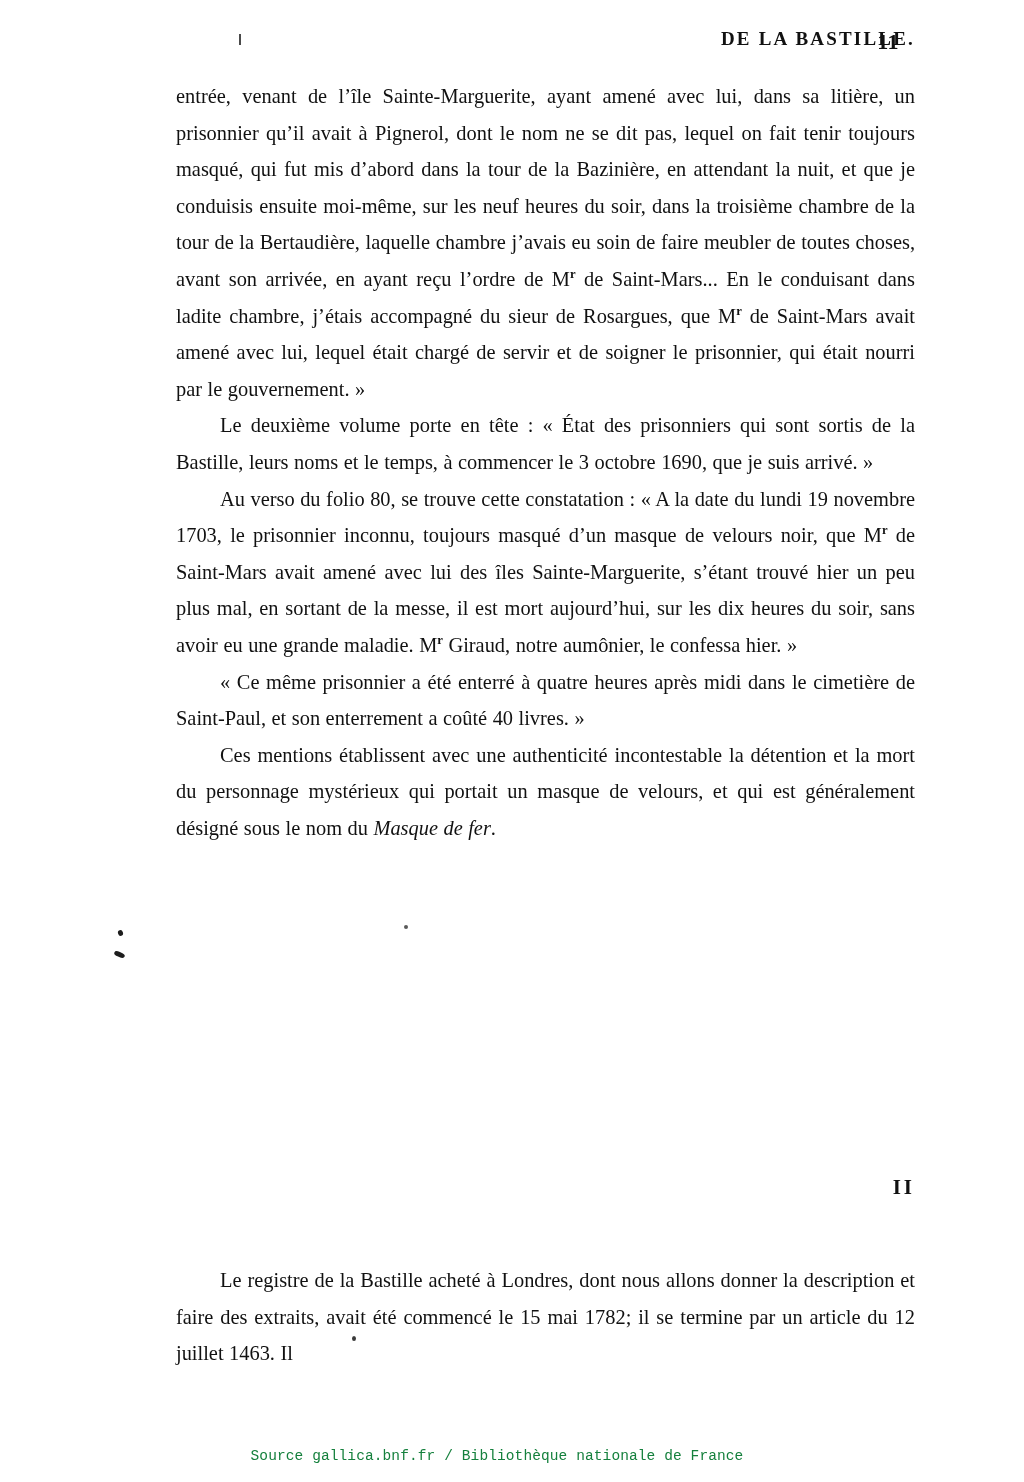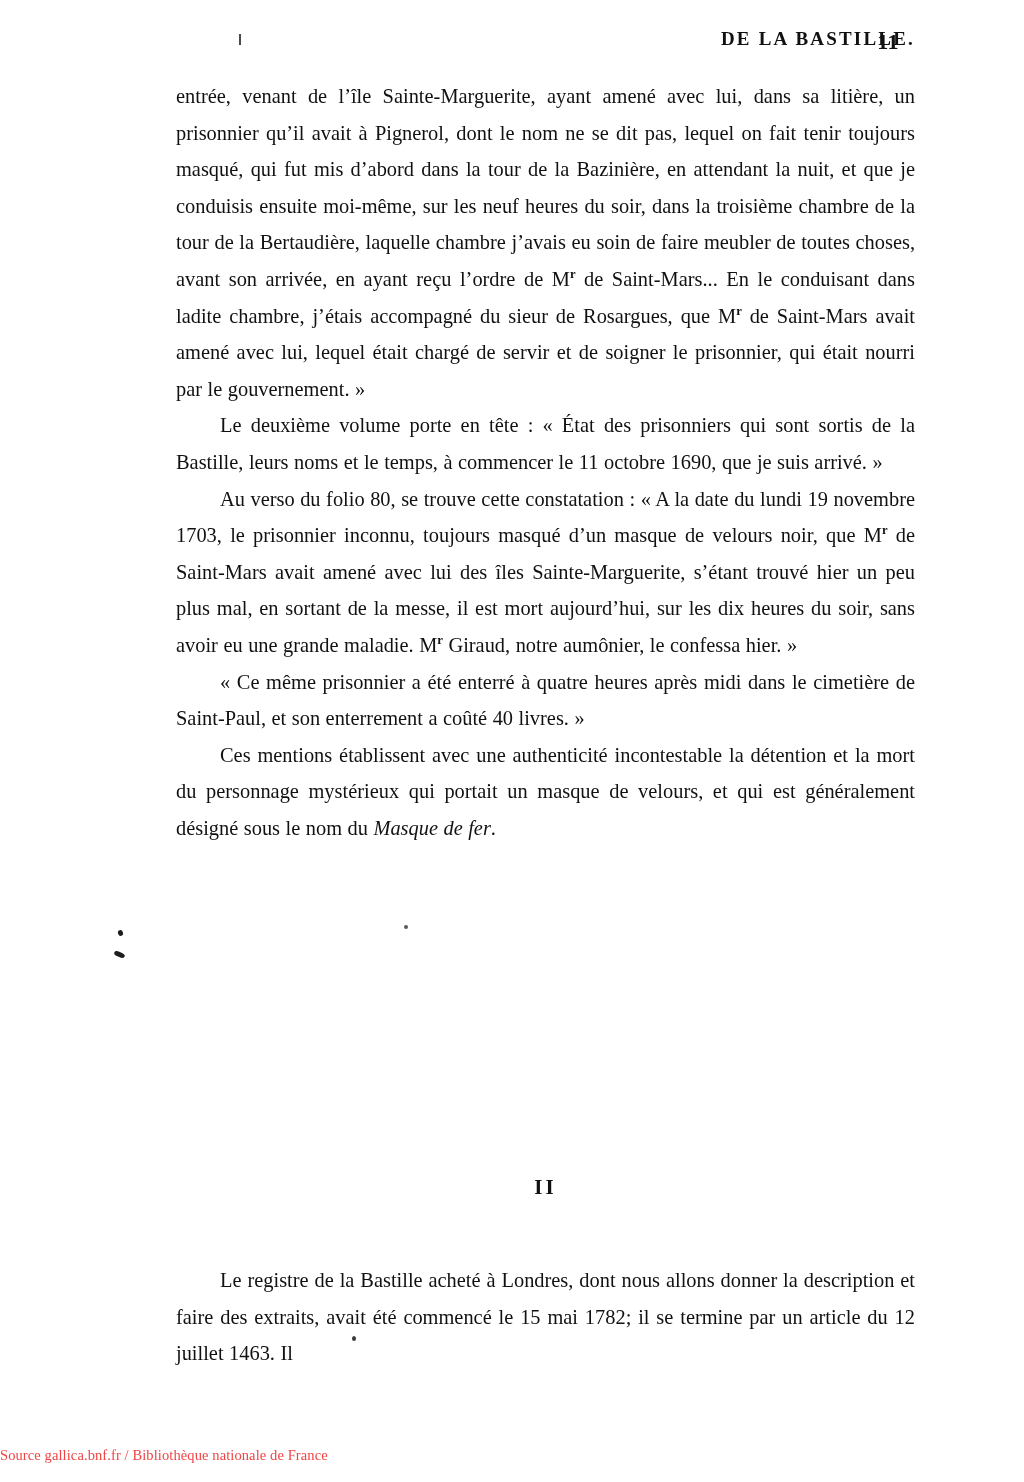--- a/index.html
+++ b/index.html
@@ -84,21 +84,21 @@
     font-weight: bold;
   }
   .ital { font-style: italic; margin-top: 16px; }
 
   
   .section-number {
     position: absolute;
     top: 1175px;
     left: 176px;
     width: 739px;
-    text-align: center;
+    text-align: right;
     font-size: 21px;
     font-weight: bold;
     letter-spacing: 3px;
   }
 
   
   .closing {
     position: absolute;
     top: 1262px;
     left: 176px;
@@ -144,43 +144,43 @@
     background: #3a3a3a;
     border-radius: 50%;
   }
 
   
   .footer {
     position: absolute;
     left: 0;
     right: 30px;
     bottom: 18px;
-    text-align: left;
-    font-family: Liberation Serif, serif;
+    text-align: center;
+    font-family: Liberation Mono, monospace;
     font-size: 14.5px;
-    color: #ef4444;
+    color: #15803d;
     letter-spacing: 0.1px;
   }
 </style>
 </head>
 <body>
 
 <div class="page">
 
   <div class="running-head">
     <span class="head-title">DE LA BASTILLE.</span>
     <span class="folio">11</span>
   </div>
   <div class="head-tick"></div>
 
   <div class="textblock">
 
     <p class="para noindent"><span>entrée, venant de l’île Sainte-Marguerite, ayant amené avec lui, dans sa litière, un prisonnier qu’il avait à Pignerol, dont le nom ne se dit pas, lequel on fait tenir toujours masqué, qui fut mis d’abord dans la tour de la Bazinière, en attendant la nuit, et que je conduisis ensuite moi-même, sur les neuf heures du soir, dans la troisième chambre de la tour de la Bertaudière, laquelle chambre j’avais eu soin de faire meubler de toutes choses, avant son arrivée, en ayant reçu l’ordre de M</span><span class="sup">r</span><span> de Saint-Mars... En le conduisant dans ladite chambre, j’étais accompagné du sieur de Rosargues, que M</span><span class="sup">r</span><span> de Saint-Mars avait amené avec lui, lequel était chargé de servir et de soigner le prisonnier, qui était nourri par le gouvernement. »</span></p>
 
-    <p class="para indent">Le deuxième volume porte en tête : « État des prisonniers qui sont sortis de la Bastille, leurs noms et le temps, à commencer le 11 octobre 1690, que je suis arrivé. »</p>
+    <p class="para indent">Le deuxième volume porte en tête : « État des prisonniers qui sont sortis de la Bastille, leurs noms et le temps, à commencer le 3 octobre 1690, que je suis arrivé. »</p>
 
     <p class="para indent"><span>Au verso du folio 80, se trouve cette constatation : « A la date du lundi 19 novembre 1703, le prisonnier inconnu, toujours masqué d’un masque de velours noir, que M</span><span class="sup">r</span><span> de Saint-Mars avait amené avec lui des îles Sainte-Marguerite, s’étant trouvé hier un peu plus mal, en sortant de la messe, il est mort aujourd’hui, sur les dix heures du soir, sans avoir eu une grande maladie. M</span><span class="sup">r</span><span> Giraud, notre aumônier, le confessa hier. »</span></p>
 
 
     <p class="para indent">« Ce même prisonnier a été enterré à quatre heures après midi dans le cimetière de Saint-Paul, et son enterrement a coûté 40 livres. »</p>
 
     <p class="para indent"><span>Ces mentions établissent avec une authenticité incontestable la détention et la mort du personnage mystérieux qui portait un masque de velours, et qui est généralement désigné sous le nom du </span><span class="ital">Masque de fer</span><span>.</span></p>
 
   </div>
 

